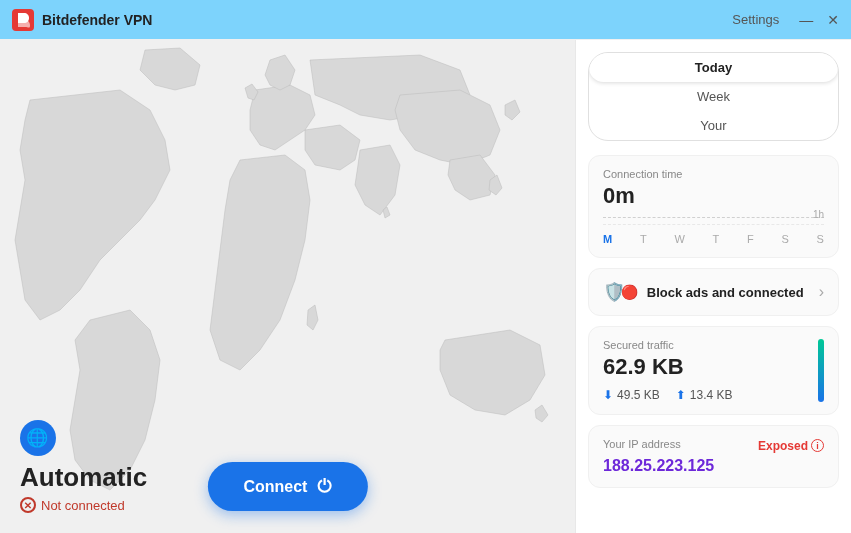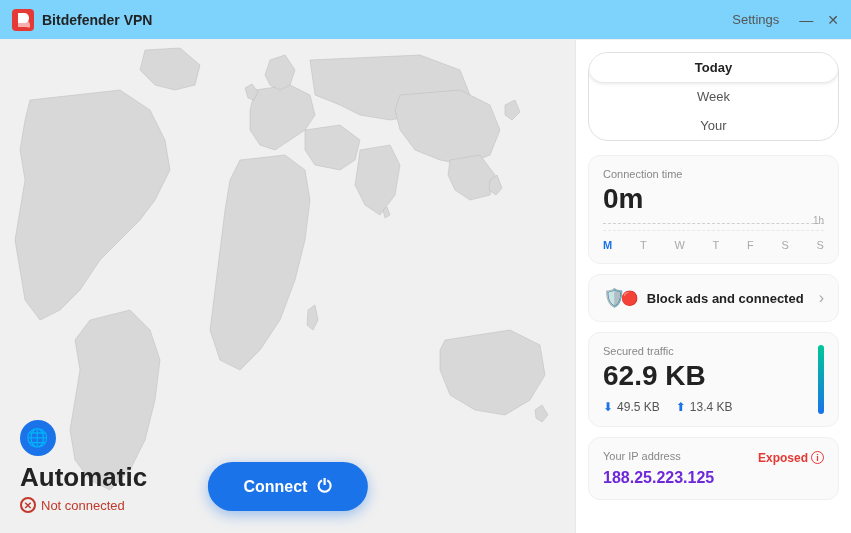--- a/index.html
+++ b/index.html
@@ -195,21 +195,21 @@
       border-radius: 12px;
       padding: 12px 14px;
       border: 1px solid #f0f0f0;
     }
     .card-label {
       font-size: 11px;
       color: #888;
       margin-bottom: 3px;
     }
     .card-value {
-      font-size: 28px;
+      font-size: 22px;
       font-weight: 700;
       color: #222;
       margin-bottom: 8px;
     }
     .time-scale {
       position: relative;
       margin-bottom: 6px;
     }
     .time-line {
       border-top: 1.5px dashed #d0d0d0;

